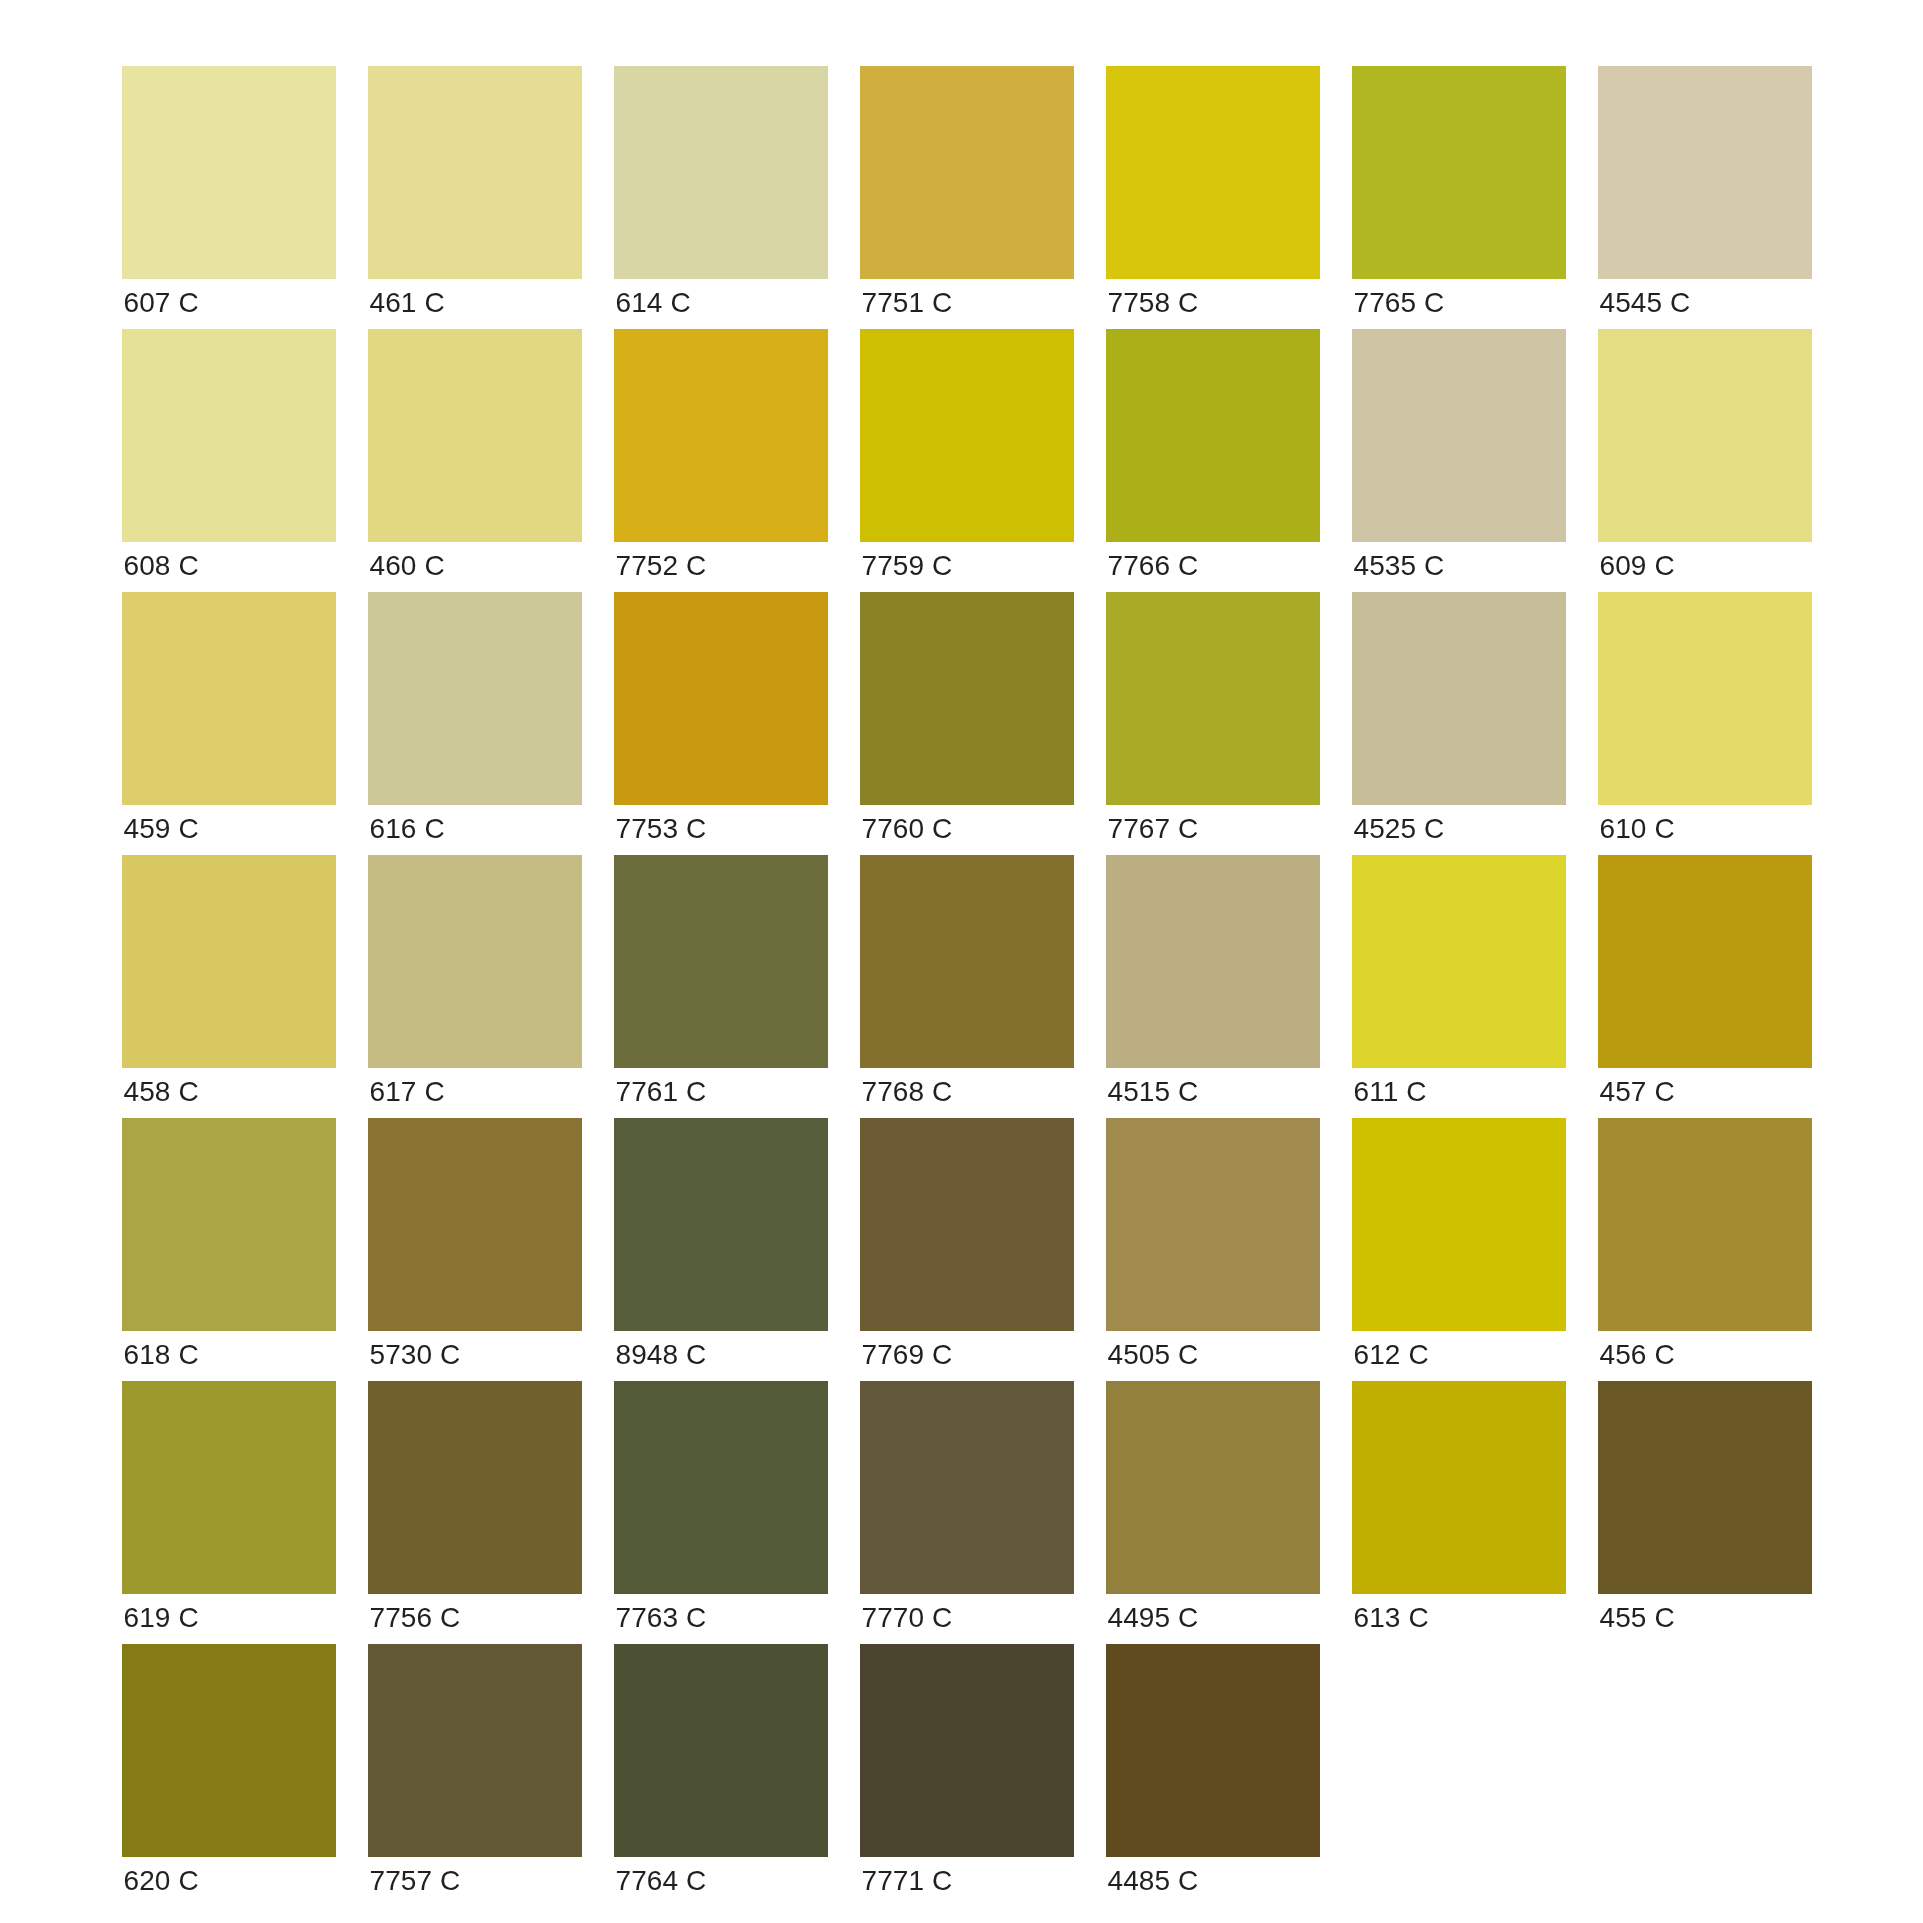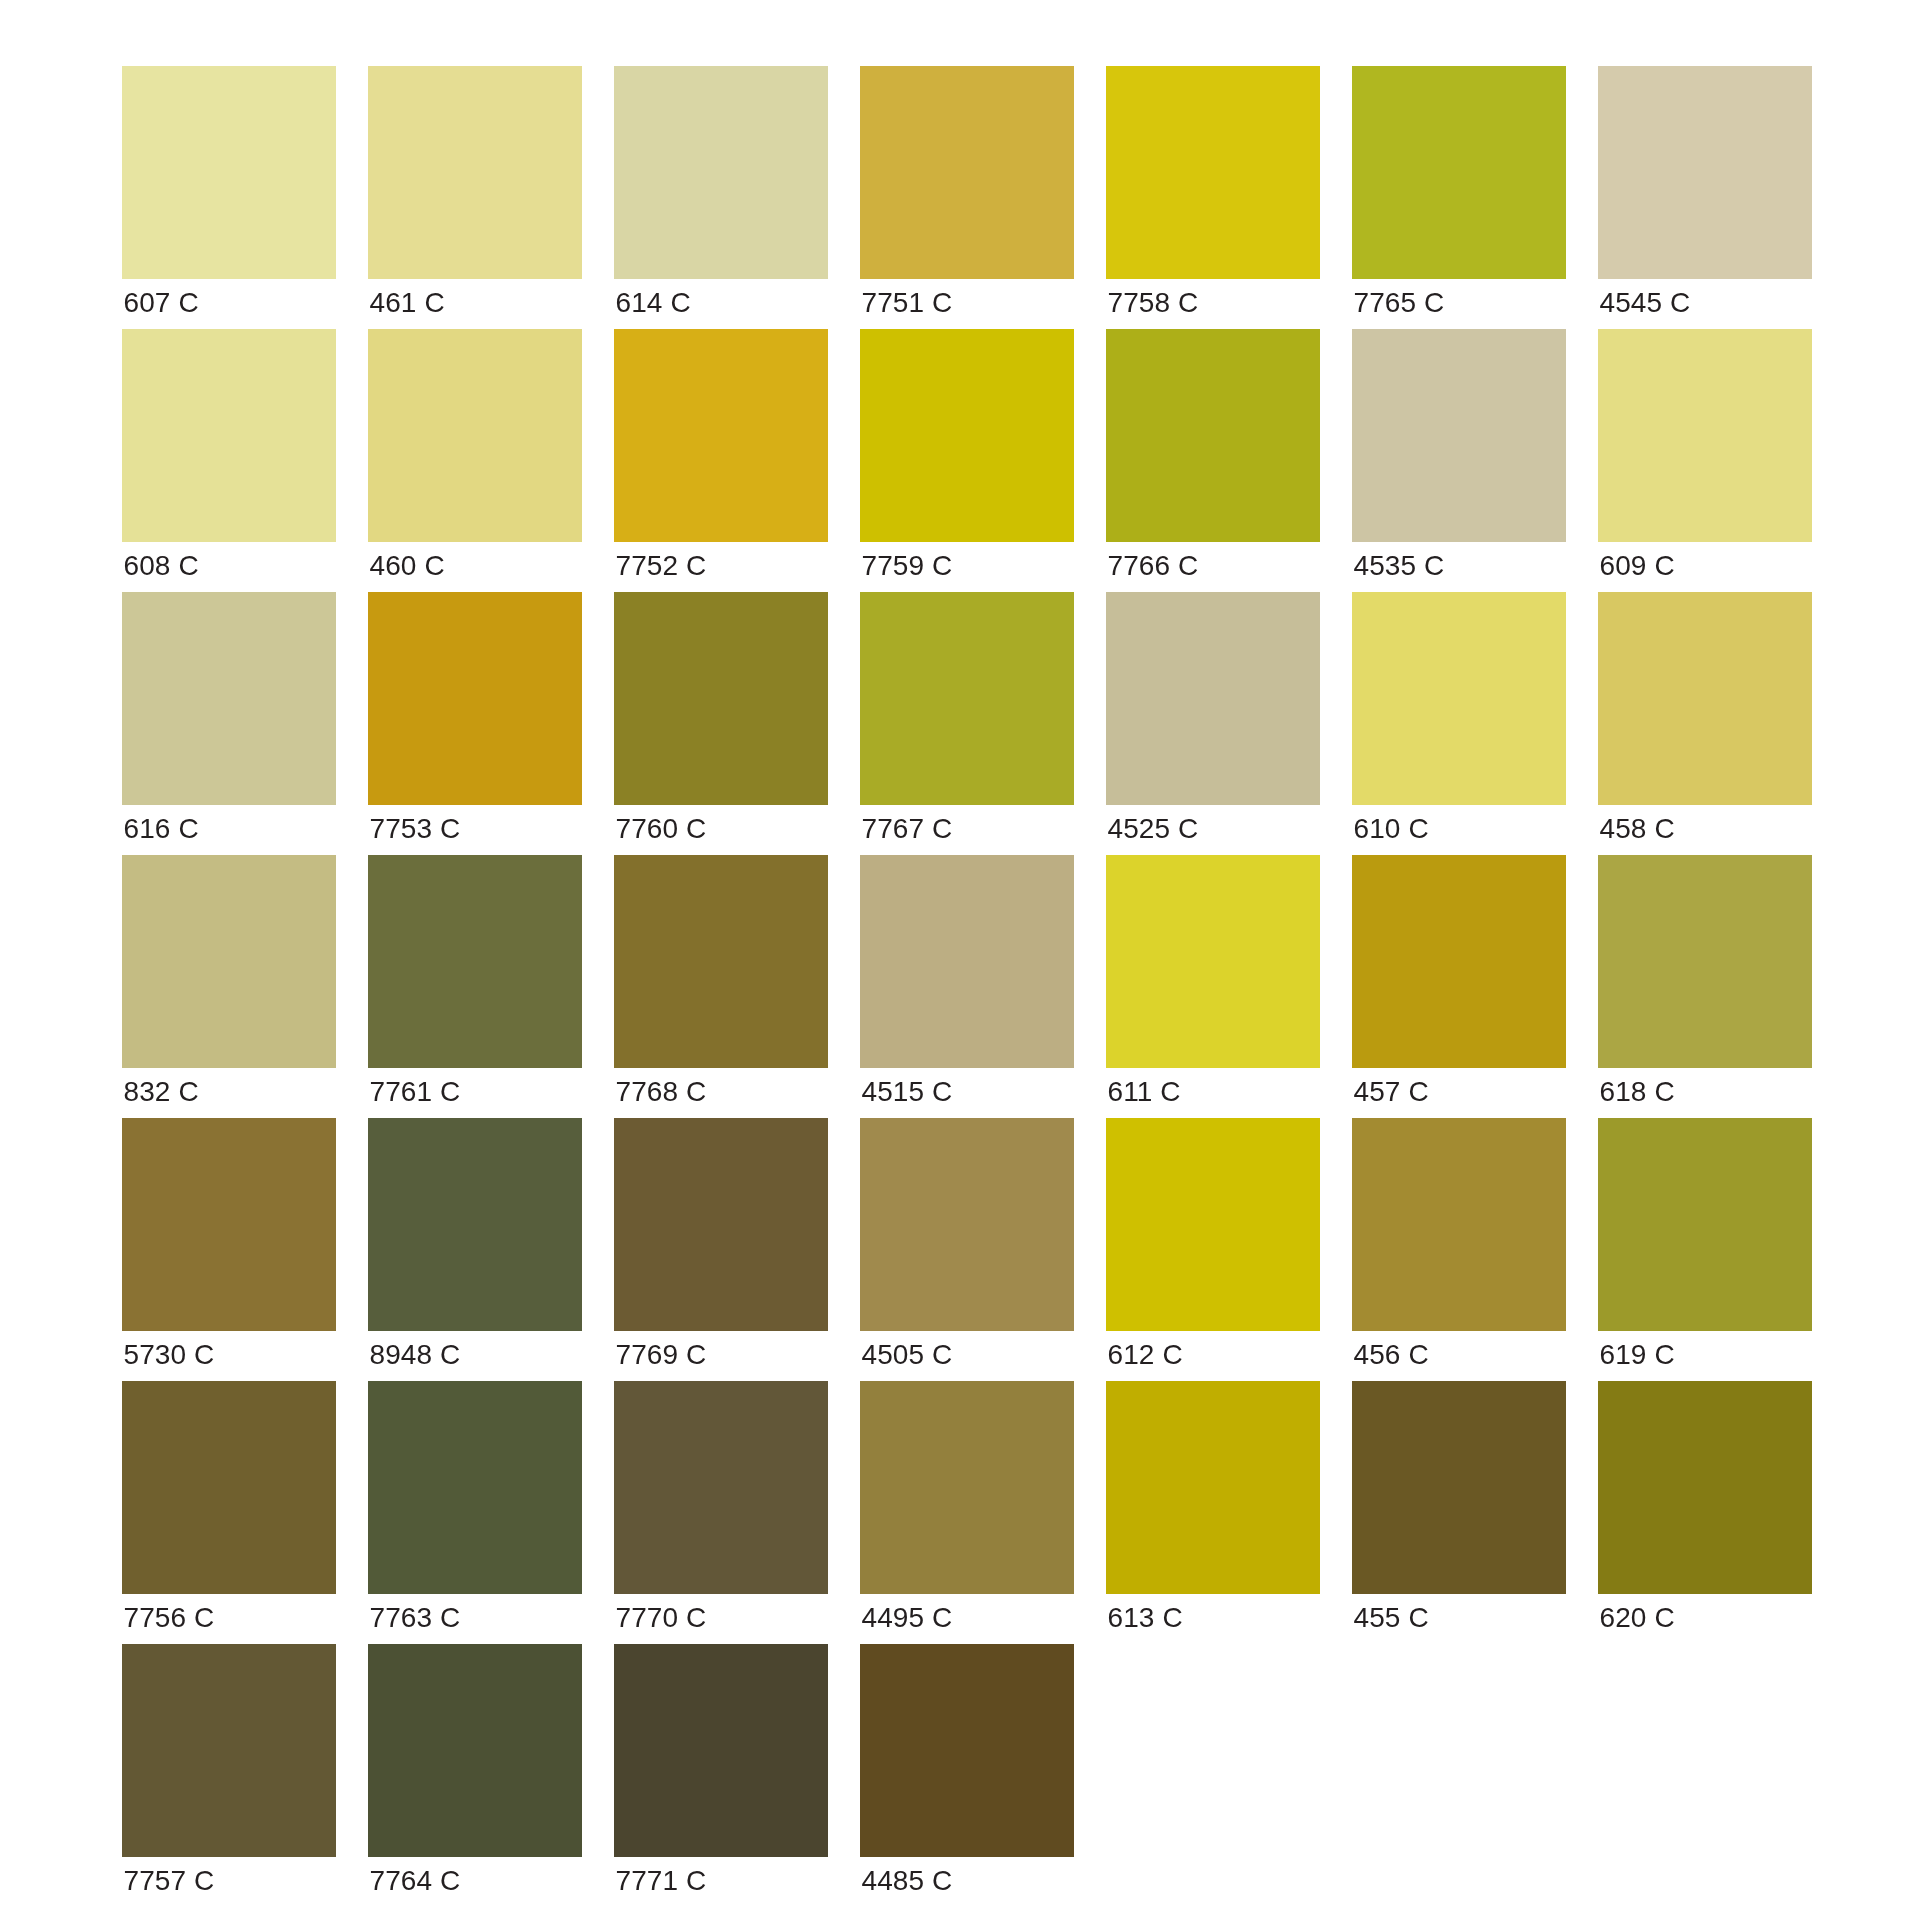--- a/index.html
+++ b/index.html
@@ -103,20 +103,24 @@
       </div>
       <div class="cell">
         <div class="chip" style="background-color: rgb(205, 197, 164);"></div>
         <div class="chip-label">4535 C</div>
       </div>
       <div class="cell">
         <div class="chip" style="background-color: rgb(228, 221, 132);"></div>
         <div class="chip-label">609 C</div>
       </div>
       <div class="cell">
+        <div class="chip" style="background-color: rgb(221, 206, 107);"></div>
+        <div class="chip-label">459 C</div>
+      </div>
+      <div class="cell">
         <div class="chip" style="background-color: rgb(204, 199, 151);"></div>
         <div class="chip-label">616 C</div>
       </div>
       <div class="cell">
         <div class="chip" style="background-color: rgb(199, 154, 16);"></div>
         <div class="chip-label">7753 C</div>
       </div>
       <div class="cell">
         <div class="chip" style="background-color: rgb(139, 129, 37);"></div>
         <div class="chip-label">7760 C</div>
@@ -132,21 +136,21 @@
       <div class="cell">
         <div class="chip" style="background-color: rgb(227, 218, 104);"></div>
         <div class="chip-label">610 C</div>
       </div>
       <div class="cell">
         <div class="chip" style="background-color: rgb(216, 200, 98);"></div>
         <div class="chip-label">458 C</div>
       </div>
       <div class="cell">
         <div class="chip" style="background-color: rgb(196, 188, 131);"></div>
-        <div class="chip-label">832 C</div>
+        <div class="chip-label">617 C</div>
       </div>
       <div class="cell">
         <div class="chip" style="background-color: rgb(107, 110, 60);"></div>
         <div class="chip-label">7761 C</div>
       </div>
       <div class="cell">
         <div class="chip" style="background-color: rgb(131, 112, 44);"></div>
         <div class="chip-label">7768 C</div>
       </div>
       <div class="cell">

